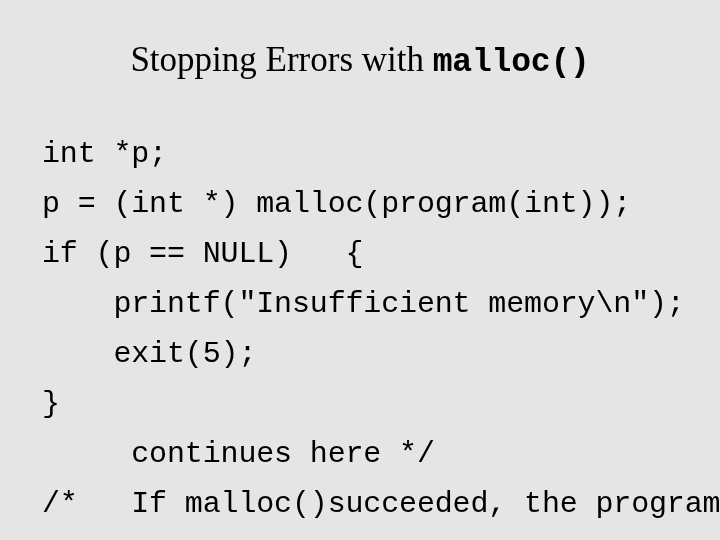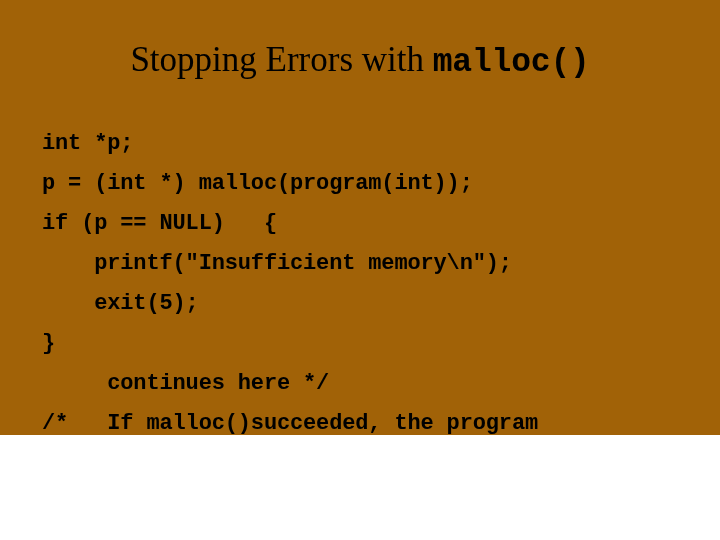--- a/index.html
+++ b/index.html
@@ -8,22 +8,22 @@
     padding: 0;
     background: #ffffff;
   }
   body {
     font-family: "Liberation Serif", "DejaVu Serif", serif;
     -webkit-font-smoothing: none;
   }
   #slide {
     position: relative;
     width: 720px;
-    height: 435px;
-    background: #a16207;
+    height: 540px;
+    background: #e5e5e5;
     overflow: hidden;
   }
 
   
   #title-block {
     position: absolute;
     left: 0;
     top: 42px;
     width: 720px;
     text-align: center;
@@ -47,27 +47,28 @@
 
   
   #code-block {
     position: absolute;
     left: 42px;
     top: 124px;
     width: 678px;
   }
   .code-line {
     font-family: "Liberation Mono", "DejaVu Sans Mono", monospace;
-    font-size: 22px;
-    font-weight: 700;
+    font-size: 30px;
+    font-weight: 400;
     color: #000000;
     height: 40px;
     line-height: 40px;
     white-space: pre;
     letter-spacing: -0.15px;
+    margin-top: 10px;
   }
 </style>
 </head>
 <body>
 
 <div id="slide">
 
   <div id="title-block">
     <span class="title-serif">Stopping Errors with </span><span class="title-mono">malloc()</span>
   </div>

